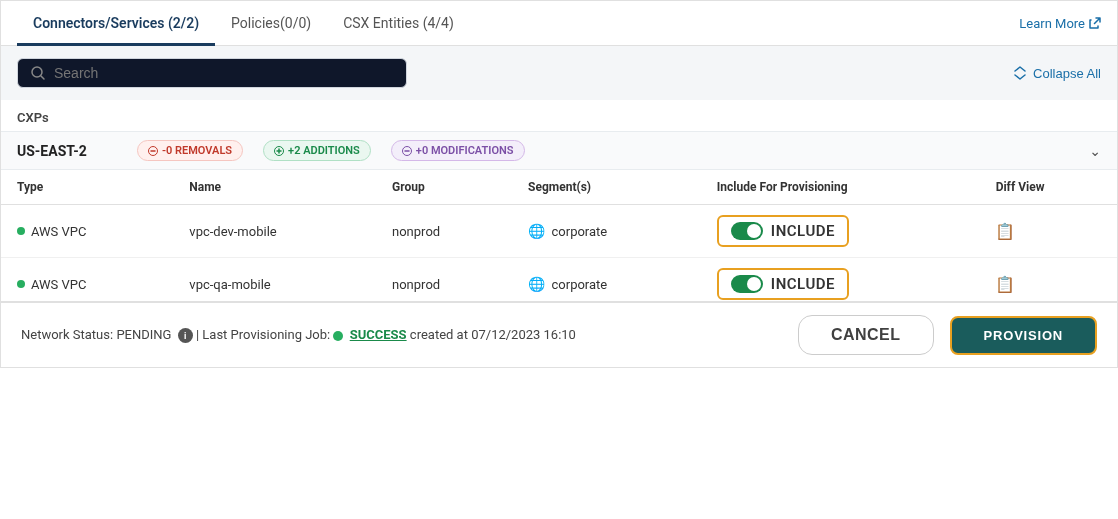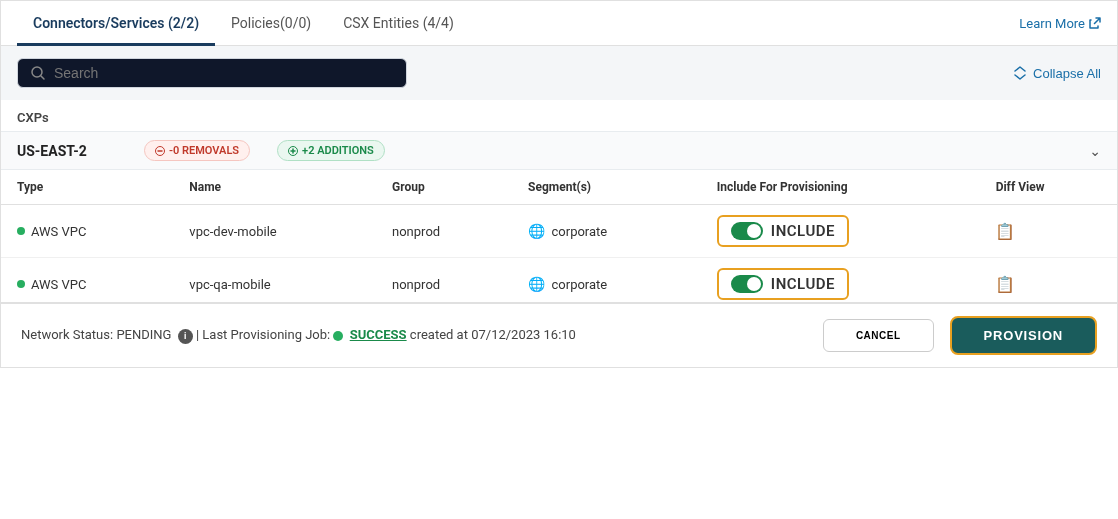--- a/index.html
+++ b/index.html
@@ -104,21 +104,21 @@
     }
 
     
     .region-row {
       display: flex;
       align-items: center;
       padding: 8px 16px;
       background: #f9fafb;
       border-top: 1px solid #e8ecef;
       border-bottom: 1px solid #e8ecef;
-      gap: 27px;
+      gap: 20px;
     }
     .region-name {
       font-size: 14px;
       font-weight: 700;
       color: #222;
       min-width: 100px;
     }
     .badge {
       display: flex;
       align-items: center;
@@ -279,24 +279,24 @@
       border-radius: 50%;
       background: #27ae60;
       vertical-align: middle;
       margin-right: 3px;
     }
 
     .btn-cancel {
       padding: 10px 32px;
       border: 1px solid #ccc;
       background: #fff;
-      border-radius: 6px;
-      font-size: 10px;
+      border-radius: 14px;
+      font-size: 16px;
       font-weight: 600;
-      color: #000000;
+      color: #404040;
       cursor: pointer;
       letter-spacing: 0.5px;
     }
     .btn-provision {
       padding: 10px 32px;
       background: #1a5c5c;
       border: 2px solid #e8a020;
       border-radius: 8px;
       font-size: 13px;
       font-weight: 700;
@@ -348,20 +348,27 @@
         <path d="M3 5h4" stroke="#c0392b" stroke-width="1.5" stroke-linecap="round"></path>
       </svg>
       <span>-0 REMOVALS</span>
     </span>
     <span class="badge badge-green">
       <svg width="10" height="10" viewBox="0 0 10 10">
         <circle cx="5" cy="5" r="4.5" stroke="#1a8a4a" fill="none" stroke-width="1"></circle>
         <path d="M5 3v4M3 5h4" stroke="#1a8a4a" stroke-width="1.5" stroke-linecap="round"></path>
       </svg>
       <span>+2 ADDITIONS</span>
+    </span>
+    <span class="badge badge-purple">
+      <svg width="10" height="10" viewBox="0 0 10 10">
+        <circle cx="5" cy="5" r="4.5" stroke="#7b4fa6" fill="none" stroke-width="1"></circle>
+        <path d="M3 5h4" stroke="#7b4fa6" stroke-width="1.5" stroke-linecap="round"></path>
+      </svg>
+      <span>+0 MODIFICATIONS</span>
     </span>
     <span class="region-chevron">⌄</span>
   </div>
 
   <div class="table-wrap">
     <table>
       <thead>
         <tr>
           <th>Type</th>
           <th>Name</th>

